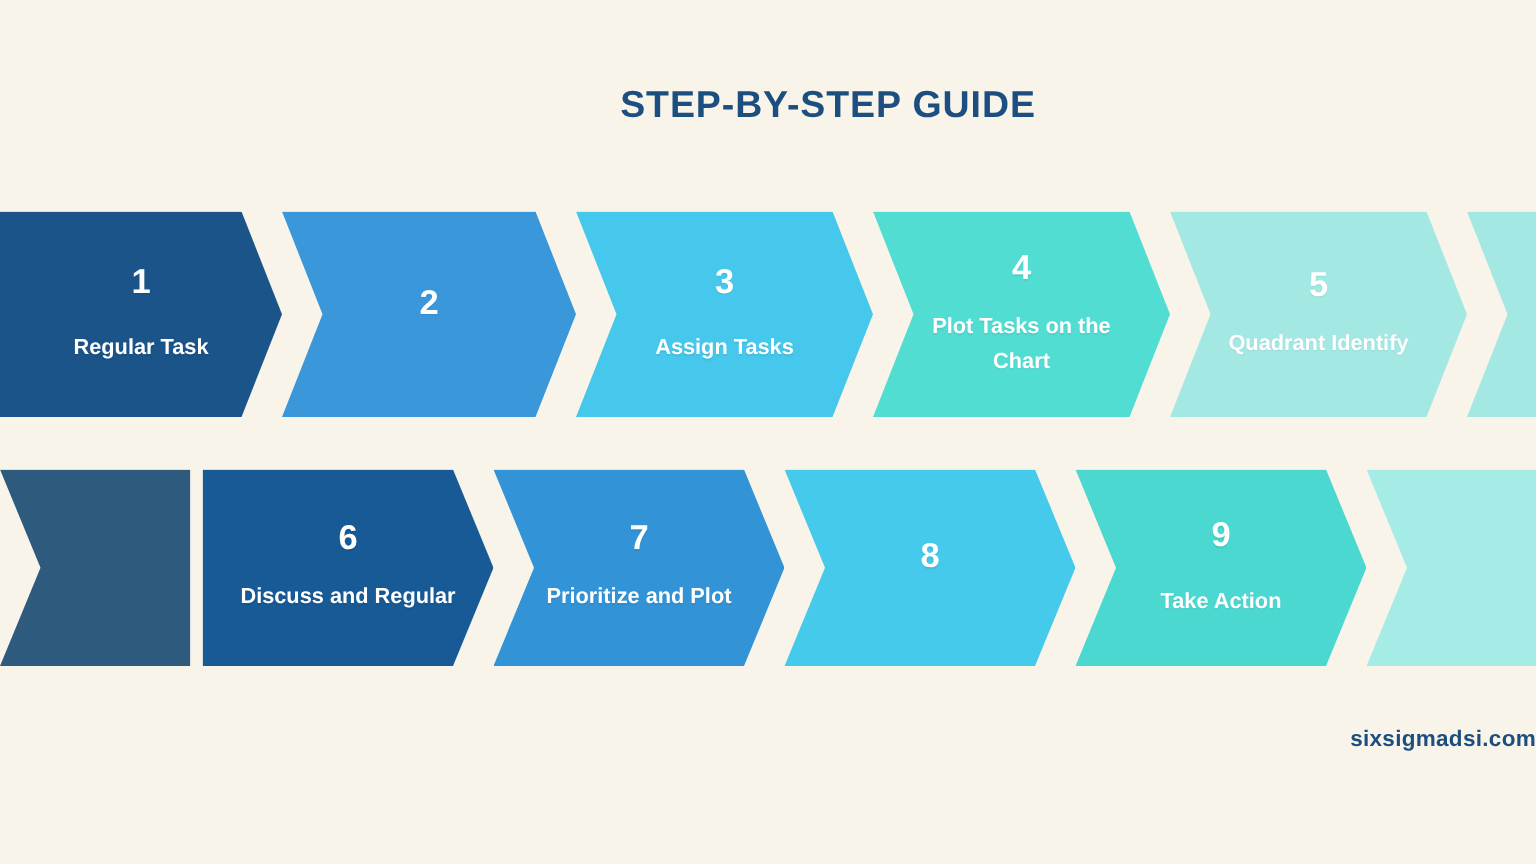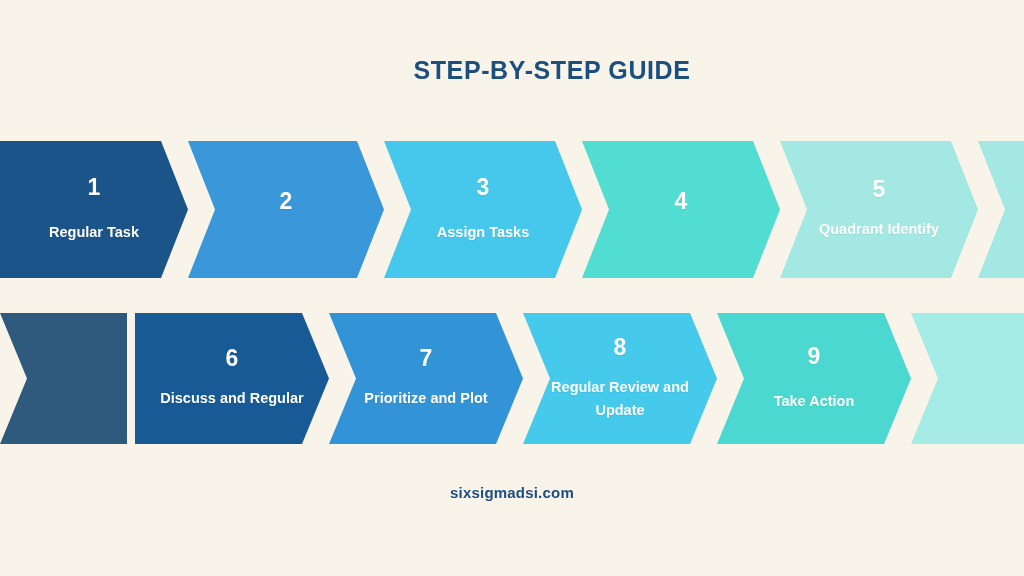--- a/index.html
+++ b/index.html
@@ -122,21 +122,21 @@
 
   
   .chev.two-line .chev-num { margin-bottom: 17px; }
 
   
   .footer {
     position: absolute;
     top: 484px;
     left: 0;
     width: 1024px;
-    text-align: center;
+    text-align: right;
     font-size: 15px;
     font-weight: bold;
     color: #1c4e80;
     letter-spacing: 0.2px;
   }
 </style>
 </head>
 <body>
 
 <div class="page">
@@ -154,20 +154,21 @@
       <div class="chev-num">2</div>
     </div>
 
     <div class="chev mid" style="left:384px; width:198px; background:#46c8ec;">
       <div class="chev-num">3</div>
       <div class="chev-label">Assign Tasks</div>
     </div>
 
     <div class="chev mid two-line" style="left:582px; width:198px; background:#52ddd3;">
       <div class="chev-num">4</div>
+      <div class="chev-label">Plot Tasks on the Chart</div>
     </div>
 
     <div class="chev mid two-line" style="left:780px; width:198px; background:#a3e8e3;">
       <div class="chev-num">5</div>
       <div class="chev-label">Quadrant Identify</div>
     </div>
 
     <div class="chev tail" style="left:978px; width:46px; background:#a3e8e3;"></div>
 
   </div>
@@ -181,21 +182,20 @@
       <div class="chev-label">Discuss and Regular</div>
     </div>
 
     <div class="chev mid two-line" style="left:329px; width:194px; background:#3294d6;">
       <div class="chev-num">7</div>
       <div class="chev-label">Prioritize and Plot</div>
     </div>
 
     <div class="chev mid two-line" style="left:523px; width:194px; background:#45caec;">
       <div class="chev-num">8</div>
-      <div class="chev-label">Regular Review and Update</div>
     </div>
 
     <div class="chev mid" style="left:717px; width:194px; background:#4ad8d0;">
       <div class="chev-num">9</div>
       <div class="chev-label">Take Action</div>
     </div>
 
     <div class="chev tail" style="left:911px; width:113px; background:#a6ece6;"></div>
 
   </div>

